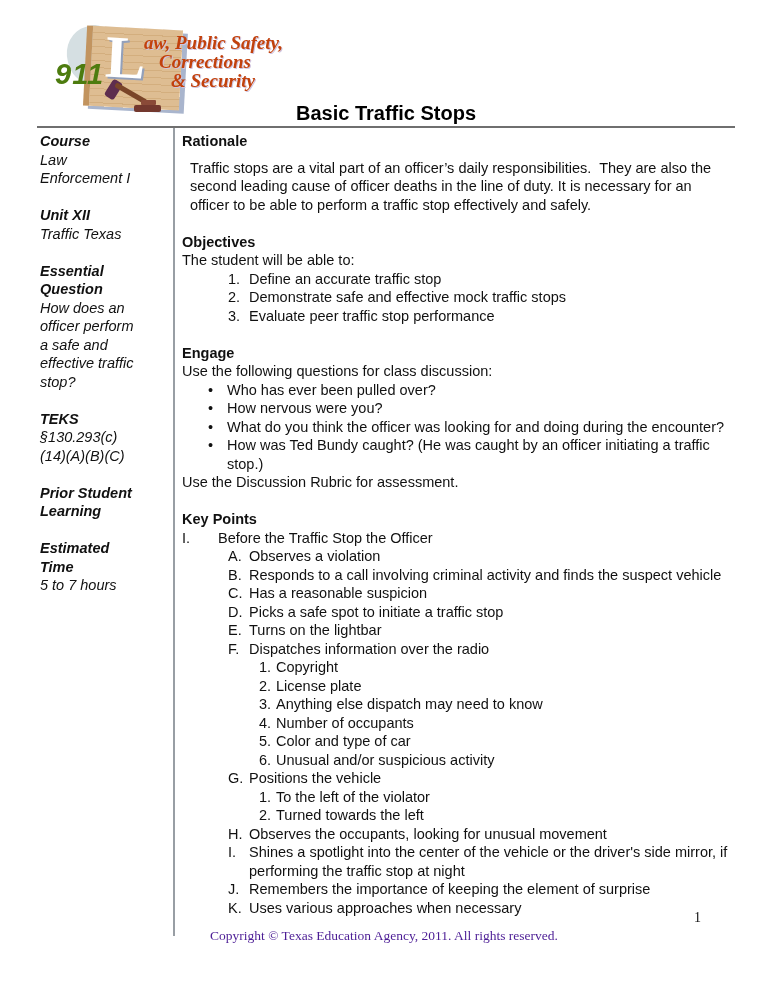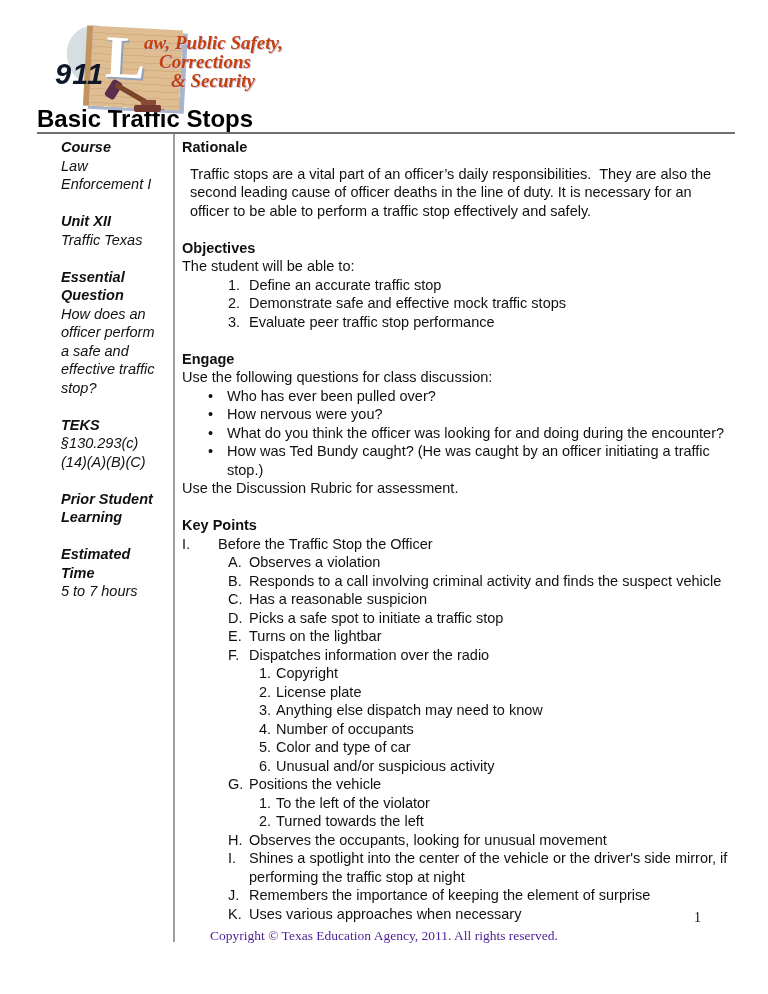--- a/index.html
+++ b/index.html
@@ -16,43 +16,43 @@
     border-left:6px solid #c2945f;transform:rotate(3deg);
     box-shadow:5px 3px 0 #a9b5cd;
   }
   .logo-L{
     position:absolute;left:14px;top:-4px;font-family:"Liberation Serif",serif;
     font-weight:bold;font-size:60px;line-height:68px;color:#ffffff;
     text-shadow:2px 2px 0 #93a0ba;
   }
   .logo-911{
     position:absolute;left:0px;top:38px;z-index:3;font-style:italic;font-weight:bold;
-    font-size:29px;color:#0f172a;letter-spacing:1px;font-family:"Liberation Sans",sans-serif;
+    font-size:29px;color:#4d7c0f;letter-spacing:1px;font-family:"Liberation Sans",sans-serif;
   }
   .logo-text{position:absolute;font-family:"Liberation Serif",serif;font-style:italic;font-weight:bold;color:#c2410c;text-shadow:1px 1px 0 #cfc3de;white-space:nowrap;}
   .logo-t1{left:89px;top:12px;font-size:19px;}
   .logo-t2{left:104px;top:31px;font-size:19px;}
   .logo-t3{left:116px;top:50px;font-size:19px;}
   .gavel-head{position:absolute;left:53px;top:60px;width:11px;height:19px;background:#5e2d4e;border-radius:3px;transform:rotate(32deg);z-index:4;}
   .gavel-handle{position:absolute;left:58px;top:71px;width:36px;height:5px;background:#7a4528;border-radius:2px;transform:rotate(30deg);z-index:4;}
   .gavel-base-top{position:absolute;left:86px;top:80px;width:15px;height:5px;background:#8a4a38;border-radius:1px;z-index:4;}
   .gavel-base{position:absolute;left:79px;top:85px;width:27px;height:7px;background:#73382e;border-radius:2px;z-index:4;}
   
   .header{margin:0 33px 0 37px;padding-top:101px;border-bottom:2px solid #6f6f6f;padding-bottom:1px;}
-  .doc-title{font-size:24px;font-weight:bold;text-align:left;line-height:24px;color:#000;margin-top:6px;}
+  .doc-title{font-size:20px;font-weight:bold;text-align:center;line-height:24px;color:#000;}
   
   .doc-table{display:flex;margin:0 33px 0 37px;font-size:14.5px;line-height:18.5px;}
   .col-left{
     width:138px;box-sizing:border-box;flex:0 0 138px;
     border-right:2px solid #989ea4;
     padding:4px 6px 0 3px;font-style:italic;
   }
   .sb-heading{font-weight:bold;white-space:pre-line;}
   .sb-body{white-space:pre-line;}
-  .sb-block{margin-bottom:18.5px;margin-left:21px;}
+  .sb-block{margin-bottom:18.5px;}
   .col-right{flex:1;padding:4px 0 0 7px;box-sizing:border-box;}
   .section{margin-bottom:18.5px;}
   .sec-heading{font-weight:bold;}
   .para{margin:8px;white-space:pre-wrap;}
   .li{display:flex;}
   .li .m{flex:0 0 auto;}
   .li .t{flex:1;}
   .num-li{margin-left:46px;}
   .num-li .m{width:21px;}
   .bullet-li{margin-left:26px;}

